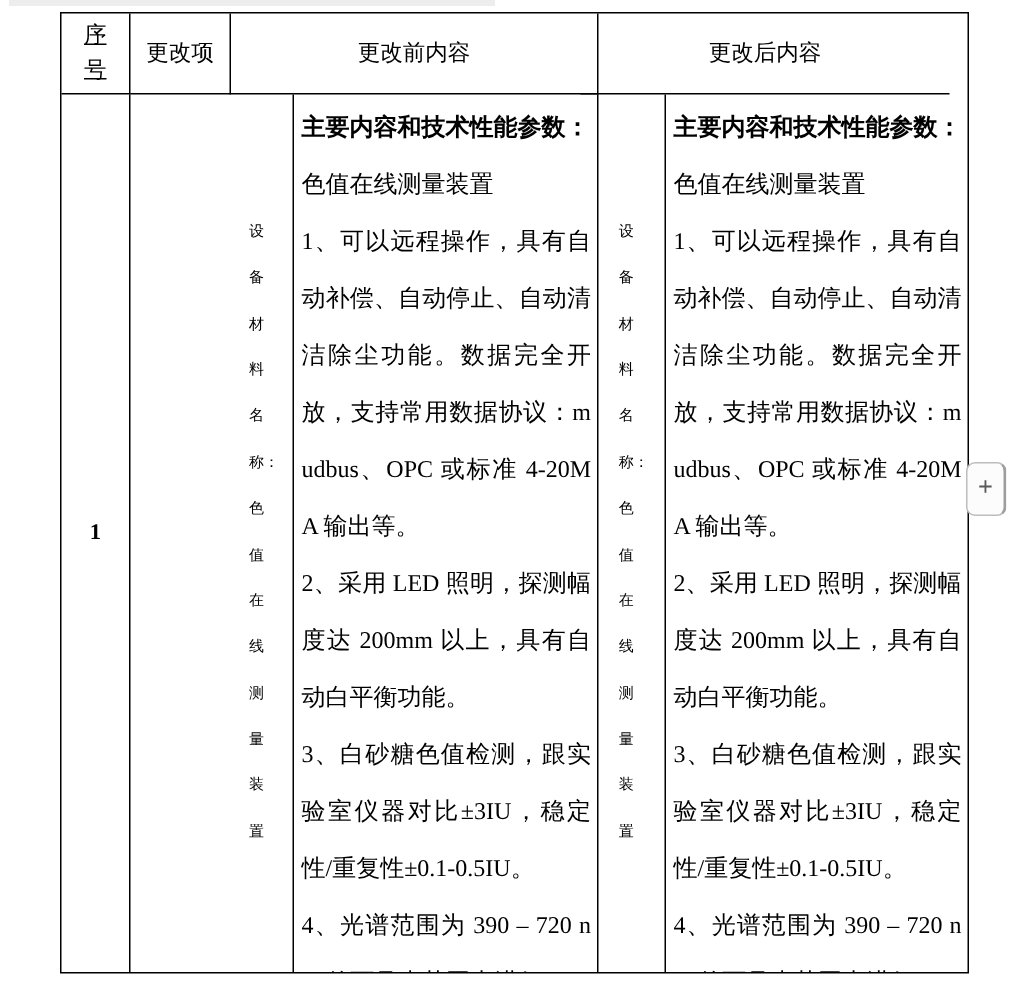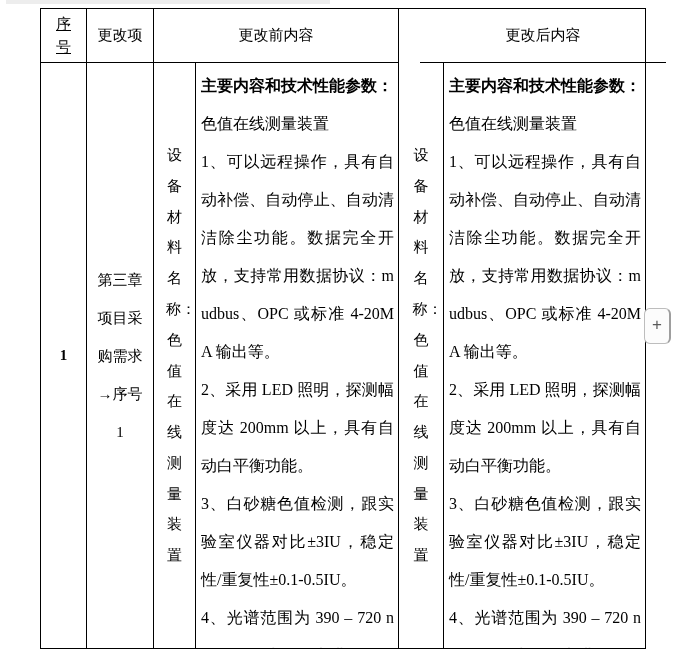--- a/index.html
+++ b/index.html
@@ -26,40 +26,40 @@
   }
   .cell { position: absolute; overflow: hidden; }
   .br { border-right: 1px solid #000000; }
   .bb { border-bottom: 1px solid #000000; }
   .center { display: flex; align-items: center; justify-content: center; }
 
   
   .h-no     { left: 0;     top: 0; width: 46px;  height: 54px; text-decoration: underline; }
   .h-item   { left: 46px;  top: 0; width: 67px;  height: 54px; }
   .h-before { left: 113px; top: 0; width: 245px; height: 54px; }
-  .h-after  { left: 379px; top: 0; width: 246px; height: 54px; text-align: right; }
+  .h-after  { left: 346px; top: 0; width: 246px; height: 54px; text-align: right; }
   .head { font-size: 15px; }
   .head .wrap-narrow { width: 18px; line-height: 23px; word-break: break-all; text-align: center; }
 
   
   .b-no       { left: 0;     top: 54px; width: 46px;  height: 585px; }
   .b-item     { left: 46px;  top: 54px; width: 67px;  height: 585px; }
   .b-name1    { left: 113px; top: 54px; width: 42px;  height: 585px; }
   .b-content1 { left: 155px; top: 54px; width: 203px; height: 585px; }
   .b-name2    { left: 358px; top: 54px; width: 45px;  height: 585px; }
   .b-content2 { left: 403px; top: 54px; width: 201px; height: 585px; }
 
   .seq-val { font-size: 15px; font-weight: bold; }
   .item-text {
     width: 48px; font-size: 15px; line-height: 38px;
     word-break: break-all; text-align: center;
   }
   .vname {
-    width: 17px; font-size: 15px; line-height: 30.8px;
-    word-break: break-all; text-align: center;
+    width: 17px; font-size: 10px; line-height: 30.8px;
+    word-break: break-all; 
   }
   .content { padding: 4px 4px 0 5px; }
   .para {
     font-size: 16px; line-height: 38px;
     text-align: justify; word-break: break-all;
   }
   .para.bold { font-weight: bold; }
 
   .insert-btn {
     position: absolute;
@@ -93,23 +93,20 @@
     <div class="cell head center h-item br bb">
       <span>更改项</span>
     </div>
     <div class="cell head center h-after bb">
       <span>更改后内容</span>
     </div>
 
     <div class="cell center b-no br">
       <span class="seq-val">1</span>
     </div>
-    <div class="cell center b-item br">
-      <div class="item-text">第三章项目采购需求→序号1</div>
-    </div>
     <div class="cell center b-name1 br">
       <div class="vname">设备材料名称：色值在线测量装置</div>
     </div>
     <div class="cell content b-content1 br">
         <p class="para bold">主要内容和技术性能参数：</p>
         <p class="para">色值在线测量装置</p>
         <p class="para">1、可以远程操作，具有自动补偿、自动停止、自动清洁除尘功能。数据完全开放，支持常用数据协议：mudbus、OPC 或标准 4-20MA 输出等。</p>
         <p class="para">2、采用 LED 照明，探测幅度达 200mm 以上，具有自动白平衡功能。</p>
         <p class="para">3、白砂糖色值检测，跟实验室仪器对比±3IU，稳定性/重复性±0.1-0.5IU。</p>
         <p class="para">4、光谱范围为 390 – 720 nm 的可见光范围内进行。</p>

